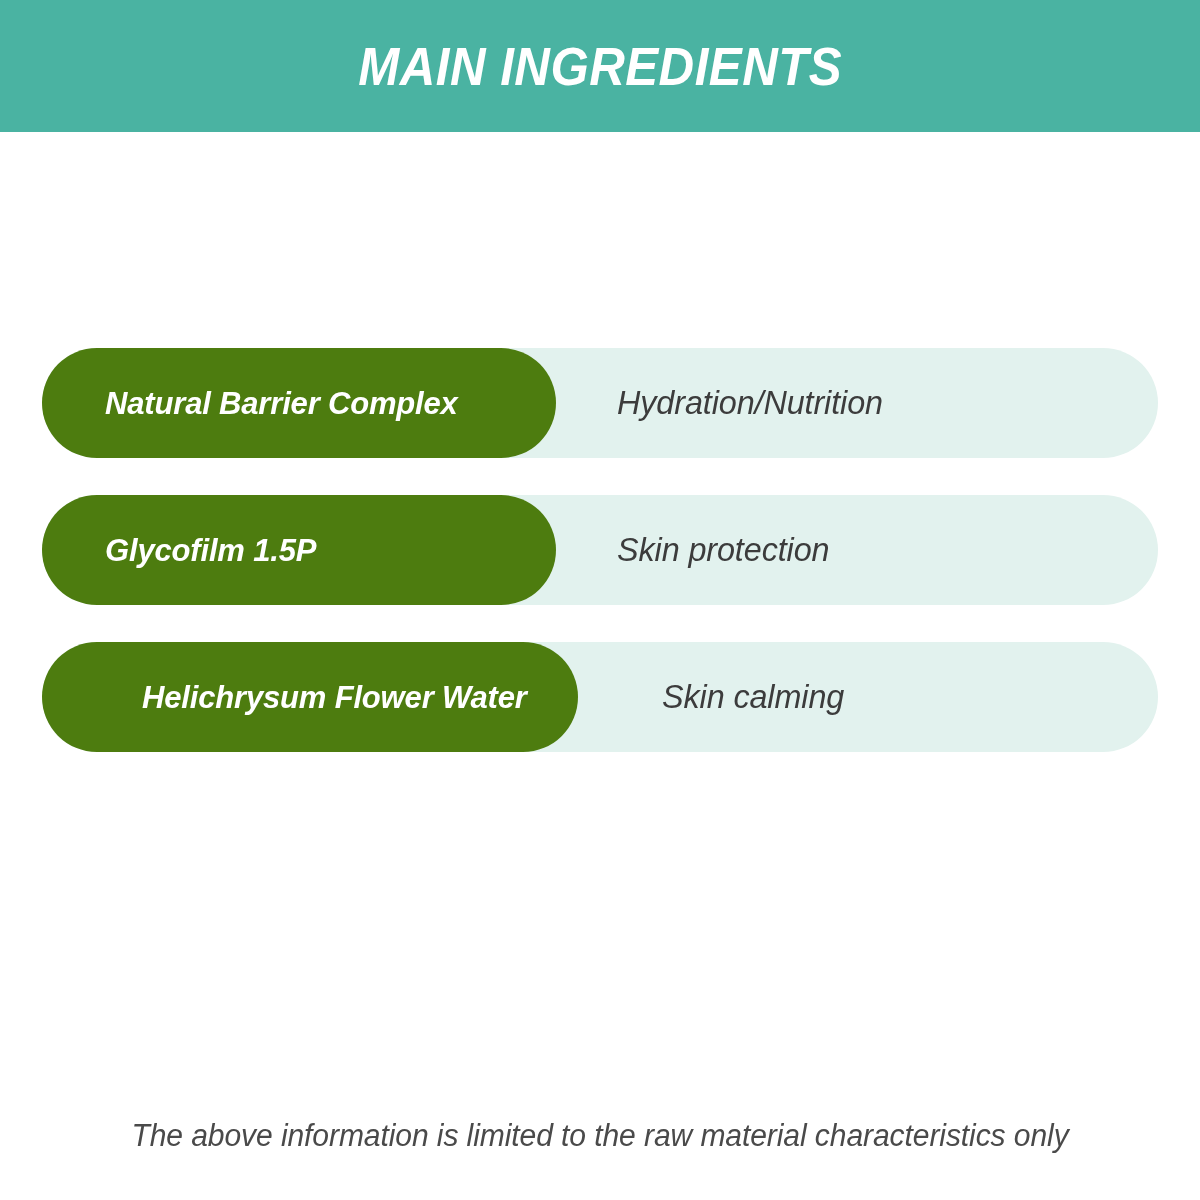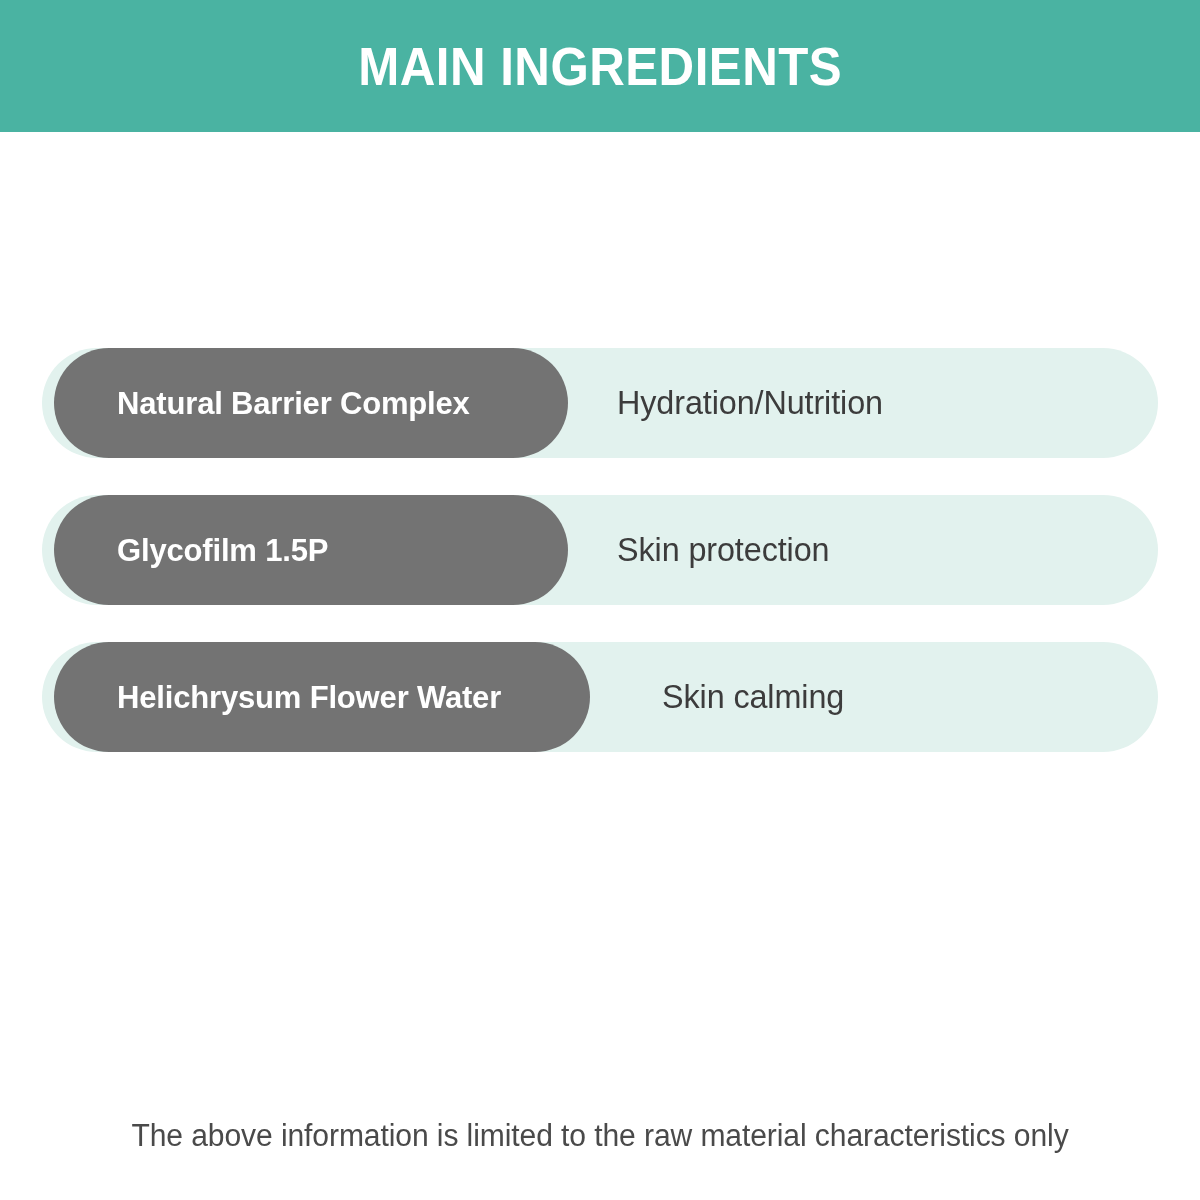--- a/index.html
+++ b/index.html
@@ -10,20 +10,21 @@
     background: #ffffff;
     font-family: "Liberation Sans", sans-serif;
     overflow: hidden;
   }
 
   .page {
     position: relative;
     width: 1184px;
     height: 1200px;
     background: #ffffff;
+    font-style: italic;
   }
 
   
   .header-band {
     position: absolute;
     top: 0;
     left: 0;
     width: 1200px;
     height: 132px;
     background: #4AB3A2;
@@ -64,24 +65,24 @@
     left: 0;
     top: 0;
     width: 1116px;
     height: 110px;
     background: #E2F2EE;
     border-radius: 55px;
   }
 
   .row-pill {
     position: absolute;
-    left: 12px;
+    left: 0;
     top: 0;
     height: 110px;
-    background: #737373;
+    background: #4d7c0f;
     border-radius: 55px;
     display: flex;
     align-items: center;
   }
 
   .pill-label {
     color: #ffffff;
     font-family: "Liberation Sans Narrow", "Liberation Sans", sans-serif;
     font-size: 32px;
     font-weight: bold;
@@ -111,21 +112,21 @@
   
   .row-1 .row-pill { width: 514px; }
   .row-1 .row-value { left: 575px; }
 
   .row-2 .row-pill { width: 514px; }
   .row-2 .row-value { left: 575px; }
 
   .row-3 .row-pill { width: 514px; text-align: center; }
   .row-3 .row-value { left: 575px; }
 
-  .row-4 .row-pill { width: 536px; }
+  .row-4 .row-pill { width: 536px; justify-content: center; }
   .row-4 .row-value { left: 620px; }
 
   
   .footer-note {
     position: absolute;
     left: 0;
     top: 1118px;
     width: 1200px;
     text-align: center;
     color: #4A4A4A;

